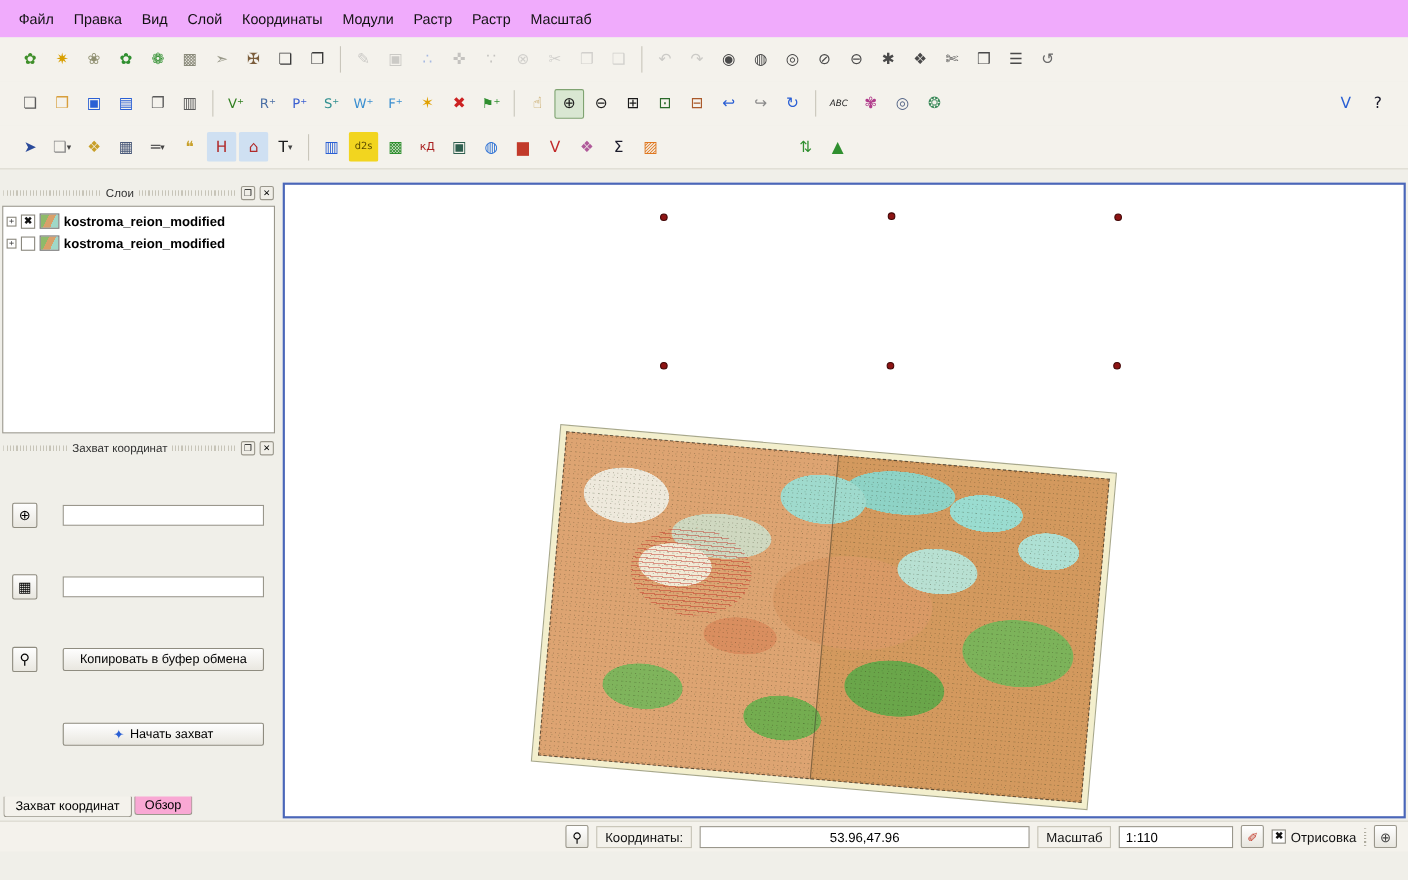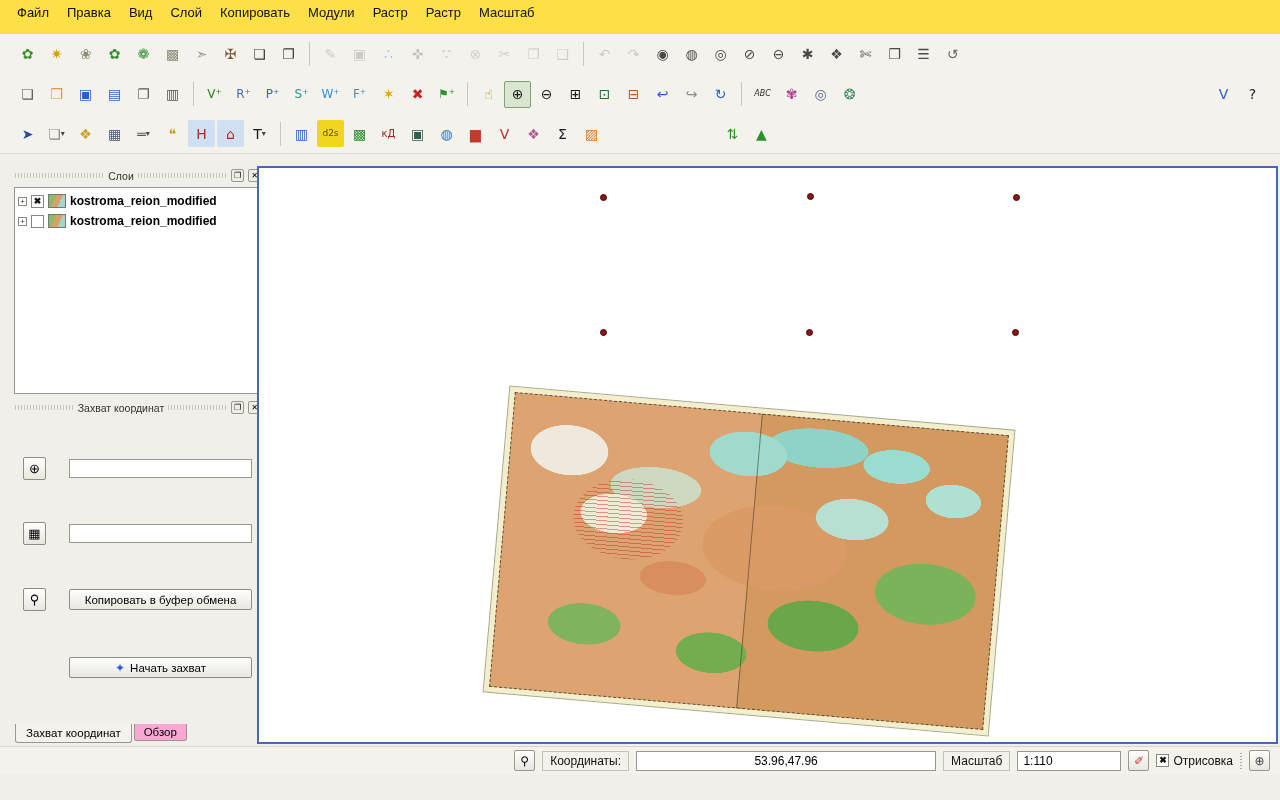--- a/index.html
+++ b/index.html
@@ -4,37 +4,37 @@
 <style>
   *{box-sizing:border-box;margin:0;padding:0}
   html,body{width:1280px;height:800px;overflow:hidden}
   body{font-family:"Liberation Sans",sans-serif;font-size:12px;color:#111;background:#f0efe9;position:relative}
 
   
   #titlebar{height:12px;background:linear-gradient(#0d1c38,#2a4a7d);color:#dce6f4;font-size:9px;display:flex;align-items:center;gap:4px;padding-left:4px}
   .tb-ico{width:8px;height:8px;border-radius:2px;background:linear-gradient(135deg,#f8d94c,#3f8f2a)}
 
   
-  #menubar{height:34px;display:flex;align-items:flex-start;padding-left:8px;background:#fde047}
+  #menubar{height:34px;display:flex;align-items:center;padding-left:8px;background:#f0abfc}
   .menu-item{font-family:"Liberation Sans",sans-serif;font-size:13px;background:none;border:none;padding:5px 9px;color:#111;cursor:default}
 
   
   .toolbar{height:40px;display:flex;align-items:center;padding:0 14px;gap:2px;background:#f4f2ec}
   #tb3{border-bottom:1px solid #d9d7cd}
   .tbtn{width:27px;height:27px;border:1px solid transparent;background:transparent;display:flex;align-items:center;justify-content:center;border-radius:2px;position:relative;flex:0 0 auto;cursor:default}
   .tbtn[data-state="selected"]{background:#d9e7d2;border-color:#7fa371}
   .tbtn[data-state="disabled"]{opacity:.38}
   .tbtn[data-dd="true"]::after{content:"▾";font-size:8px;color:#444}
   .glyph{font-size:14px;line-height:1;white-space:nowrap;font-family:"DejaVu Sans",sans-serif}
   .tsep{width:1px;height:24px;background:#c9c6bb;margin:0 5px;flex:0 0 auto}
   .tgap{flex:1}
 
   
   #main{position:absolute;left:0;top:166px;width:1280px;height:580px}
-  #dock{position:absolute;left:12px;top:0;width:252px;height:580px}
+  #dock{position:absolute;left:0;top:0;width:252px;height:580px}
   .phead{height:15px;display:flex;align-items:center;gap:4px;padding:0 3px}
   .ph-title{font-size:10.5px;color:#333;white-space:nowrap}
   .ph-dots{flex:1;height:5px;background:repeating-linear-gradient(90deg,#c7c4b8 0 1px,transparent 1px 3px)}
   .ph-btn{width:13px;height:13px;border:1px solid #9a978c;background:#f0eee7;font-size:8px;line-height:1;display:flex;align-items:center;justify-content:center;padding:0;border-radius:2px;cursor:default}
 
   #layers-panel{position:absolute;left:0;top:2px;width:252px;height:228px}
   .layers-list{position:absolute;left:2px;top:19px;right:2px;bottom:2px;background:#fff;border:1px solid #9a978c;padding:3px 0}
   .layer-row{display:flex;align-items:center;gap:4px;height:20px;padding:0 3px}
   .expander{width:9px;height:9px;border:1px solid #8a887e;font-size:8px;background:#fff;color:#333;display:inline-flex;align-items:center;justify-content:center;flex:0 0 auto}
   .cb{width:13px;height:13px;border:1px solid #8a887e;background:#fff;display:inline-flex;align-items:center;justify-content:center;flex:0 0 auto}
@@ -94,21 +94,21 @@
 
 <div id="app">
 
 
   <div id="menubar">
 
   <button class="menu-item">Файл</button>
       <button class="menu-item">Правка</button>
       <button class="menu-item">Вид</button>
       <button class="menu-item">Слой</button>
-      <button class="menu-item">Копировать</button>
+      <button class="menu-item">Координаты</button>
       <button class="menu-item">Модули</button>
       <button class="menu-item">Растр</button>
       <button class="menu-item">Растр</button>
       <button class="menu-item">Масштаб</button>
     </div>
 
   <div class="toolbar" id="tb1">
 
   <button class="tbtn" title="grass-open-mapset-button">
         <span class="glyph" style="color: rgb(63, 143, 42);">✿</span>

